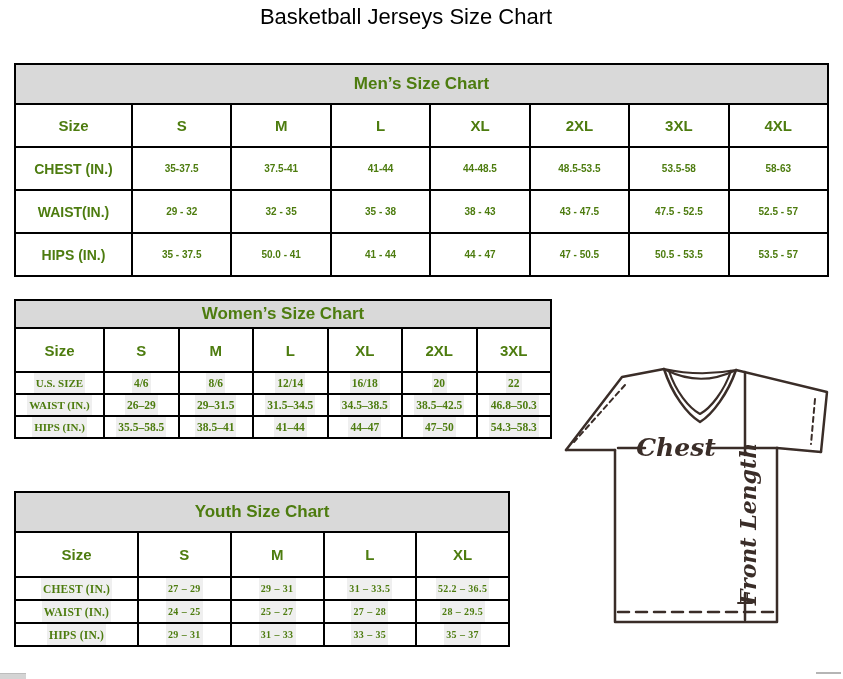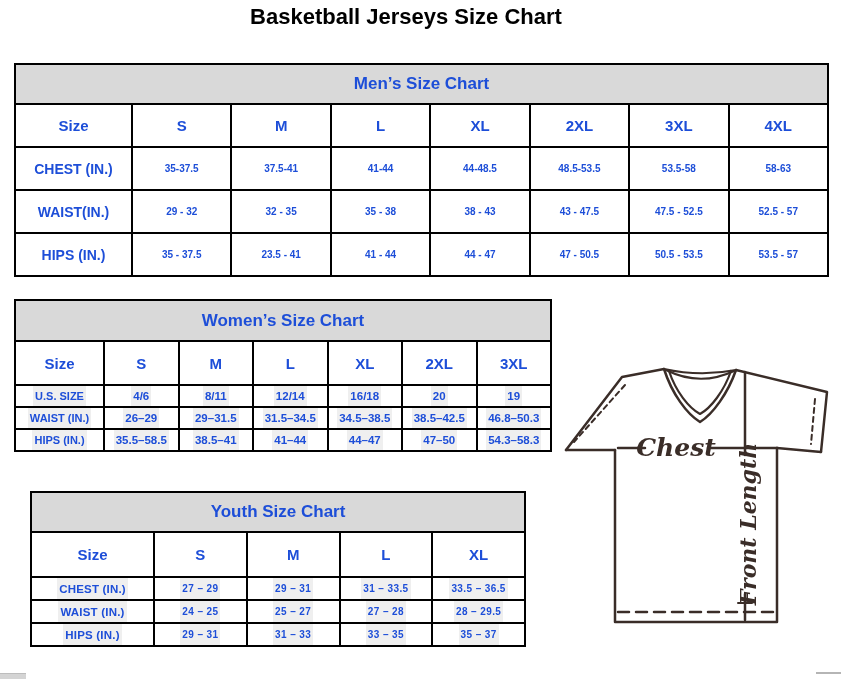--- a/index.html
+++ b/index.html
@@ -4,57 +4,57 @@
 <style>
   html,body{margin:0;padding:0;}
   body{
     width:843px;height:679px;background:#ffffff;
     font-family:"Liberation Sans", sans-serif;
     position:relative;overflow:hidden;
   }
   .page{position:absolute;inset:0;width:843px;height:679px;}
   .page-title{
     position:absolute;left:0;top:4px;width:812px;
-    text-align:center;font-size:22px;font-weight:bold;color:#000;
+    text-align:center;font-size:22px;font-weight:normal;color:#000;
     letter-spacing:0px;
   }
   table{
     position:absolute;border-collapse:collapse;table-layout:fixed;
-    background:#fff;color:#1d4ed8;
+    background:#fff;color:#4d7c0f;
   }
   th,td{
     border:2px solid #000;text-align:center;vertical-align:middle;
     font-weight:bold;padding:0;overflow:hidden;white-space:nowrap;
   }
   tr.cap th{background:#d9d9d9;font-size:17px;}
   
   .t-men{left:14px;top:63px;width:815px;}
   .t-men tr.cap{height:40px;}
   .t-men tr.hdr{height:43px;}
   .t-men tr.row{height:43px;}
   .t-men tr.hdr th{font-size:15px;}
   .t-men td{font-size:10px;}
   .t-men td.lbl{font-size:14px;}
   
   .t-women{left:14px;top:299px;width:538px;}
-  .t-women tr.cap{height:41px;}
+  .t-women tr.cap{height:28px;}
   .t-women tr.hdr{height:44px;}
   .t-women tr.row{height:22px;}
   .t-women tr.hdr th{font-size:15px;}
   .t-women td{font-size:11.5px;}
   .t-women td.lbl{font-size:11px;}
   
-  .t-youth{left:14px;top:491px;width:496px;margin-left:16px;}
+  .t-youth{left:14px;top:491px;width:496px;}
   .t-youth tr.cap{height:40px;}
   .t-youth tr.hdr{height:45px;}
   .t-youth tr.row{height:23px;}
   .t-youth tr.hdr th{font-size:15px;}
   .t-youth td{font-size:10px;letter-spacing:0.4px;}
   .t-youth td.lbl{font-size:11.5px;letter-spacing:0.2px;}
-  span.hl{background:#efefef;padding:16px 2px;}
+  span.hl{background:#efefef;padding:16px 2px;font-family:Liberation Serif, serif;}
   
   .diagram{position:absolute;left:558px;top:362px;width:285px;height:300px;}
   .diagram text{
     font-family:"DejaVu Serif", serif;
     font-style:italic;font-weight:bold;fill:#3a2d28;
   }
   
   .frag-left{position:absolute;left:0;top:673px;width:26px;height:6px;background:#d4d4d4;border-top:1px solid #bdbdbd;}
   .frag-right{position:absolute;left:816px;top:672px;width:25px;height:2px;background:#b5b5b5;}
 </style>
@@ -106,21 +106,21 @@
           <td>32 - 35</td>
           <td>35 - 38</td>
           <td>38 - 43</td>
           <td>43 - 47.5</td>
           <td>47.5 - 52.5</td>
           <td>52.5 - 57</td>
         </tr>
         <tr class="row">
           <td class="lbl">HIPS (IN.)</td>
           <td>35 - 37.5</td>
-          <td>23.5 - 41</td>
+          <td>50.0 - 41</td>
           <td>41 - 44</td>
           <td>44 - 47</td>
           <td>47 - 50.5</td>
           <td>50.5 - 53.5</td>
           <td>53.5 - 57</td>
         </tr>
       </tbody>
     </table>
 
   <table class="t-women">
@@ -142,25 +142,25 @@
           <th>S</th>
           <th>M</th>
           <th>L</th>
           <th>XL</th>
           <th>2XL</th>
           <th>3XL</th>
         </tr>
         <tr class="row">
           <td class="lbl"><span class="hl">U.S. SIZE</span></td>
           <td><span class="hl">4/6</span></td>
-          <td><span class="hl">8/11</span></td>
+          <td><span class="hl">8/6</span></td>
           <td><span class="hl">12/14</span></td>
           <td><span class="hl">16/18</span></td>
           <td><span class="hl">20</span></td>
-          <td><span class="hl">19</span></td>
+          <td><span class="hl">22</span></td>
         </tr>
         <tr class="row">
           <td class="lbl"><span class="hl">WAIST (IN.)</span></td>
           <td><span class="hl">26–29</span></td>
           <td><span class="hl">29–31.5</span></td>
           <td><span class="hl">31.5–34.5</span></td>
           <td><span class="hl">34.5–38.5</span></td>
           <td><span class="hl">38.5–42.5</span></td>
           <td><span class="hl">46.8–50.3</span></td>
         </tr>
@@ -193,21 +193,21 @@
           <th>S</th>
           <th>M</th>
           <th>L</th>
           <th>XL</th>
         </tr>
         <tr class="row">
           <td class="lbl"><span class="hl">CHEST (IN.)</span></td>
           <td><span class="hl">27 – 29</span></td>
           <td><span class="hl">29 – 31</span></td>
           <td><span class="hl">31 – 33.5</span></td>
-          <td><span class="hl">33.5 – 36.5</span></td>
+          <td><span class="hl">52.2 – 36.5</span></td>
         </tr>
         <tr class="row">
           <td class="lbl"><span class="hl">WAIST (IN.)</span></td>
           <td><span class="hl">24 – 25</span></td>
           <td><span class="hl">25 – 27</span></td>
           <td><span class="hl">27 – 28</span></td>
           <td><span class="hl">28 – 29.5</span></td>
         </tr>
         <tr class="row">
           <td class="lbl"><span class="hl">HIPS (IN.)</span></td>

